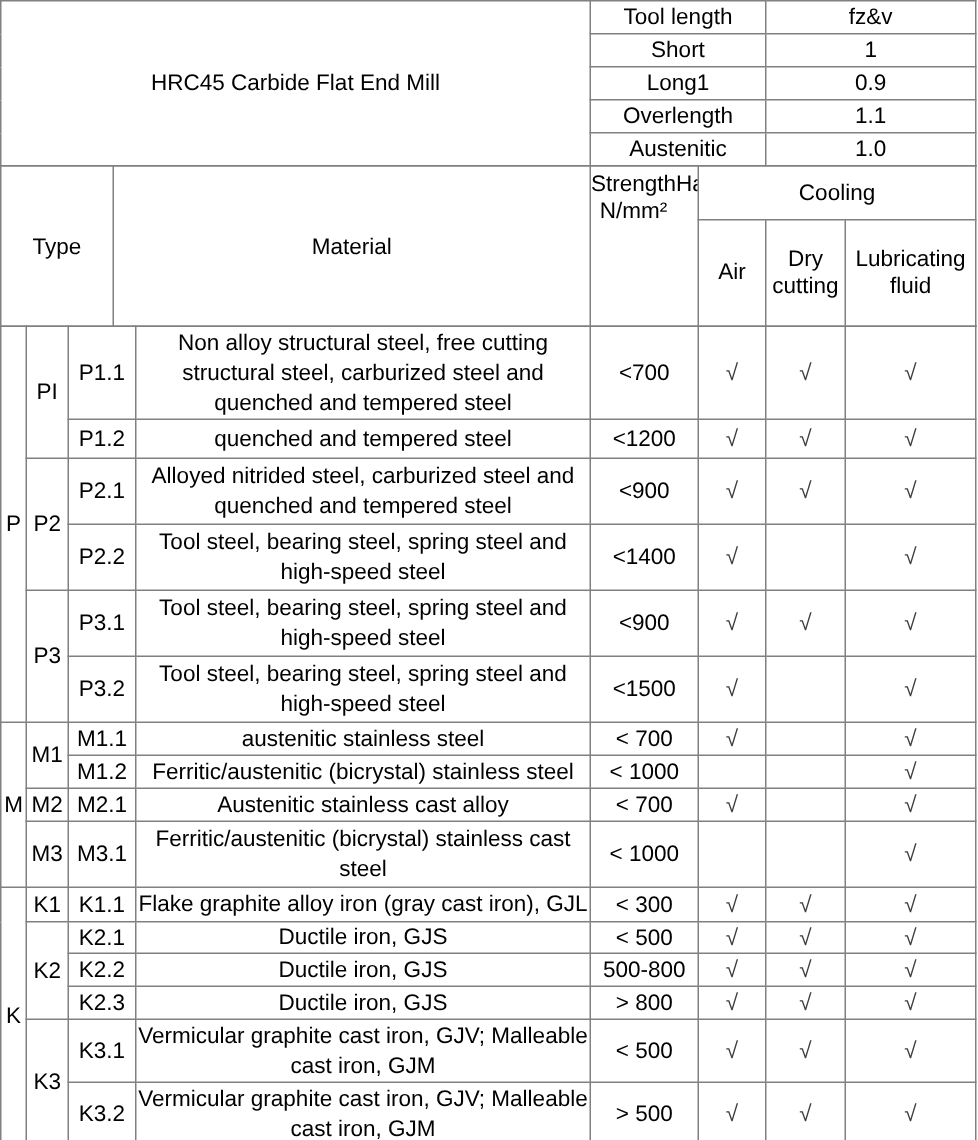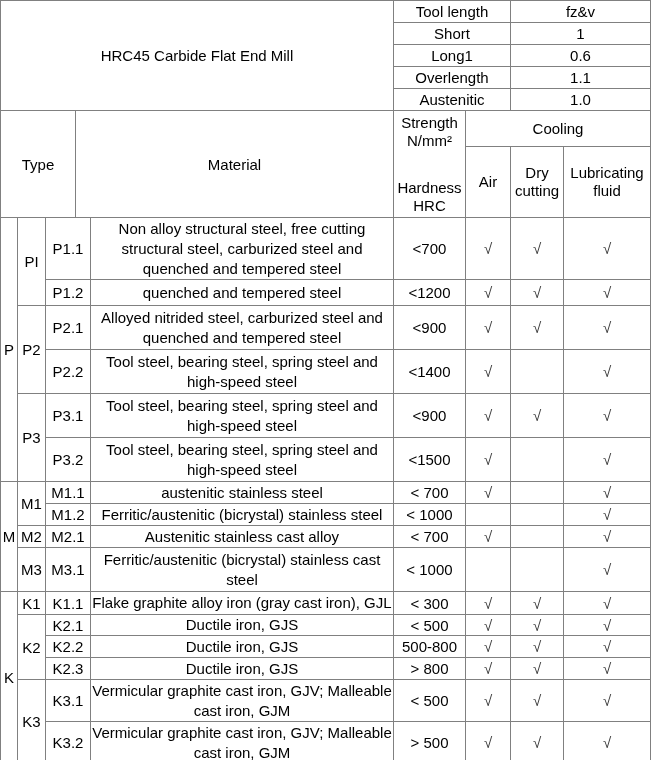--- a/index.html
+++ b/index.html
@@ -24,21 +24,21 @@
   }
   table.t + table.t{margin-top:-1px;}
   
   .title-cell{font-size:15px;}
   
   .strength-head{
     vertical-align:top;
   }
   .strength-head .inner{
     display:flex;
-    flex-direction:column;
+    flex-direction:row;
     justify-content:space-between;
     height:101px;
     padding:3px 0 2px 0;
   }
   .preline{white-space:pre-line;line-height:18px;}
   .cooling-cell{height:34px;}
   
   td.material{
     text-align:left;
     padding:0 1px 0 2px;
@@ -69,21 +69,21 @@
       <td class="title-cell" rowspan="5">HRC45 Carbide Flat End Mill</td>
       <td>Tool length</td>
       <td>fz&amp;v</td>
     </tr>
     <tr style="height:22px">
       <td>Short</td>
       <td>1</td>
     </tr>
     <tr style="height:22px">
       <td>Long1</td>
-      <td>0.6</td>
+      <td>0.9</td>
     </tr>
     <tr style="height:22px">
       <td>Overlength</td>
       <td>1.1</td>
     </tr>
     <tr style="height:22px">
       <td>Austenitic</td>
       <td>1.0</td>
     </tr>
   </tbody>

